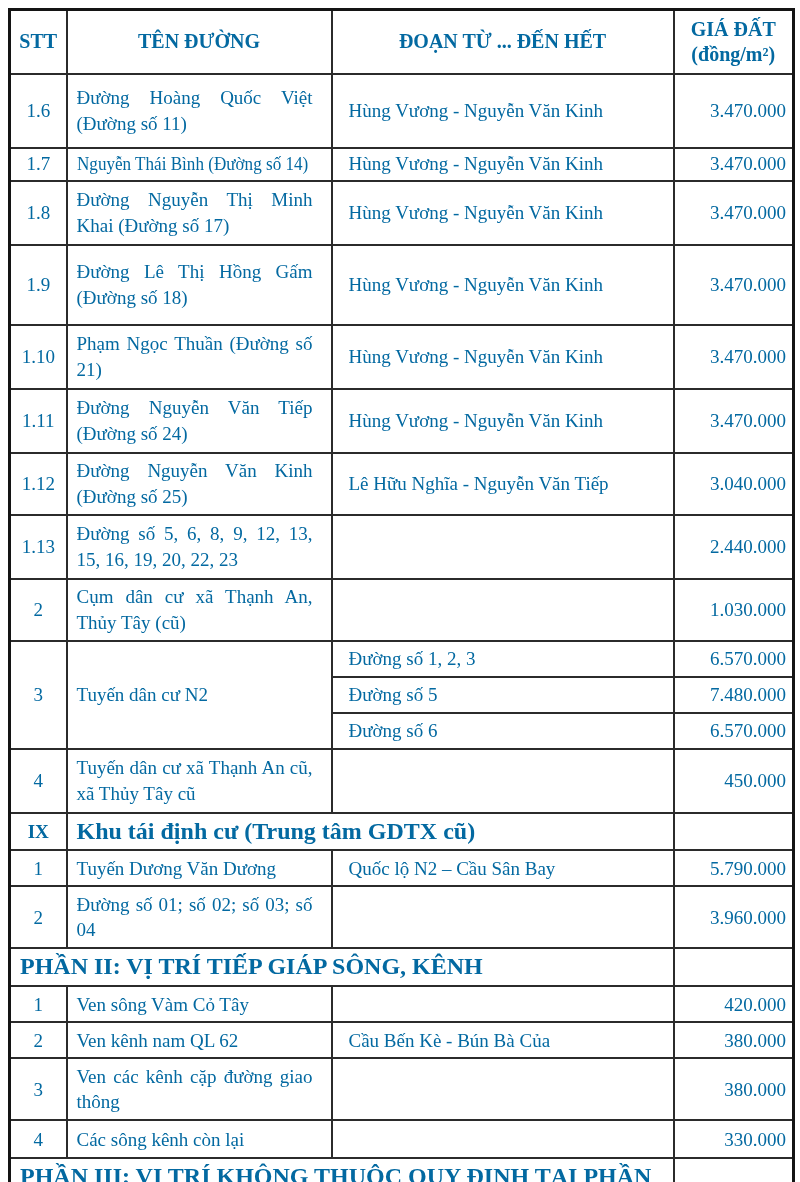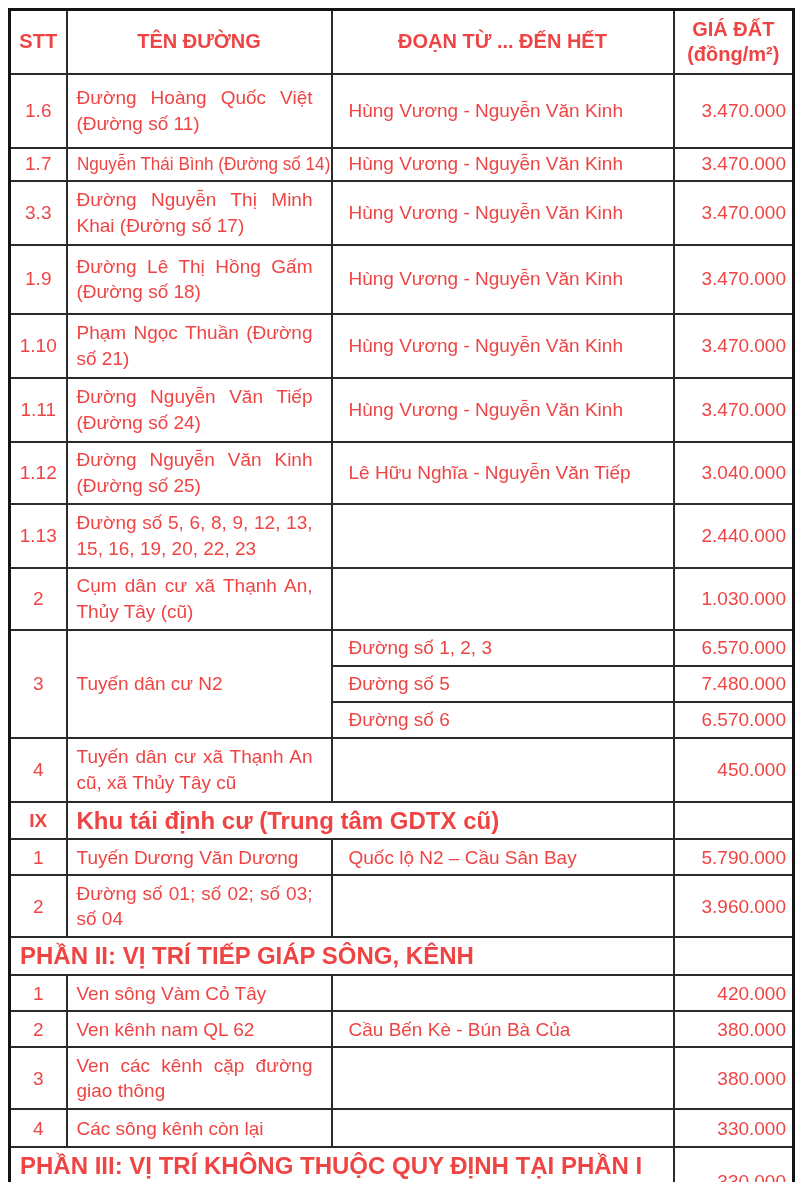--- a/index.html
+++ b/index.html
@@ -5,22 +5,22 @@
   html, body {
     margin: 0;
     padding: 0;
     background: #ffffff;
     width: 800px;
   }
   .page {
     width: 800px;
     height: 1182px;
     background: #ffffff;
-    font-family: Liberation Sans, sans-serif;
-    color: #ef4444;
+    font-family: Liberation Serif, serif;
+    color: #0369a1;
     overflow: hidden;
   }
   table.price-table {
     border-collapse: collapse;
     table-layout: fixed;
     width: 784px;
     margin: 8px 0 0 8px;
     border: 3px solid #141414;
   }
   col.w-stt   { width: 57px; }
@@ -93,27 +93,27 @@
     </tr>
 
     <tr style="height:33px">
       <td class="c-stt">1.7</td>
       <td class="c-name"><span class="squeeze">Nguyễn Thái Bình (Đường số 14)</span></td>
       <td class="c-seg">Hùng Vương - Nguyễn Văn Kinh</td>
       <td class="c-price">3.470.000</td>
     </tr>
 
     <tr style="height:64px">
-      <td class="c-stt">3.3</td>
+      <td class="c-stt">1.8</td>
       <td class="c-name">Đường Nguyễn Thị Minh Khai (Đường số 17)</td>
       <td class="c-seg">Hùng Vương - Nguyễn Văn Kinh</td>
       <td class="c-price">3.470.000</td>
     </tr>
 
-    <tr style="height:69px">
+    <tr style="height:80px">
       <td class="c-stt">1.9</td>
       <td class="c-name">Đường Lê Thị Hồng Gấm (Đường số 18)</td>
       <td class="c-seg">Hùng Vương - Nguyễn Văn Kinh</td>
       <td class="c-price">3.470.000</td>
     </tr>
 
     <tr style="height:64px">
       <td class="c-stt">1.10</td>
       <td class="c-name">Phạm Ngọc Thuần (Đường số 21)</td>
       <td class="c-seg">Hùng Vương - Nguyễn Văn Kinh</td>

